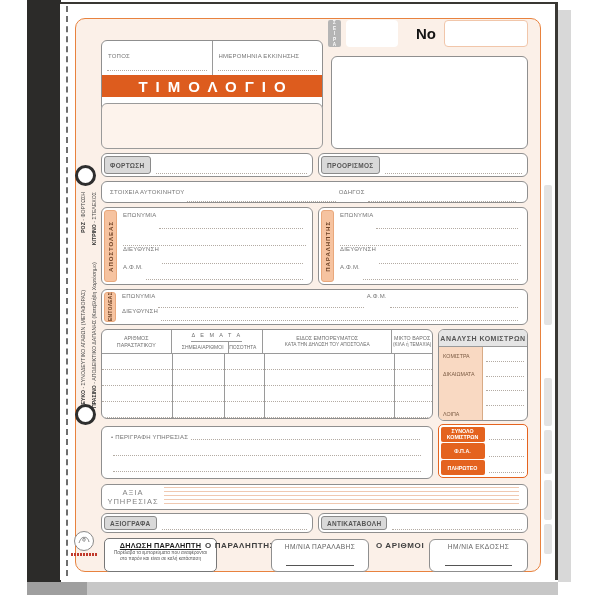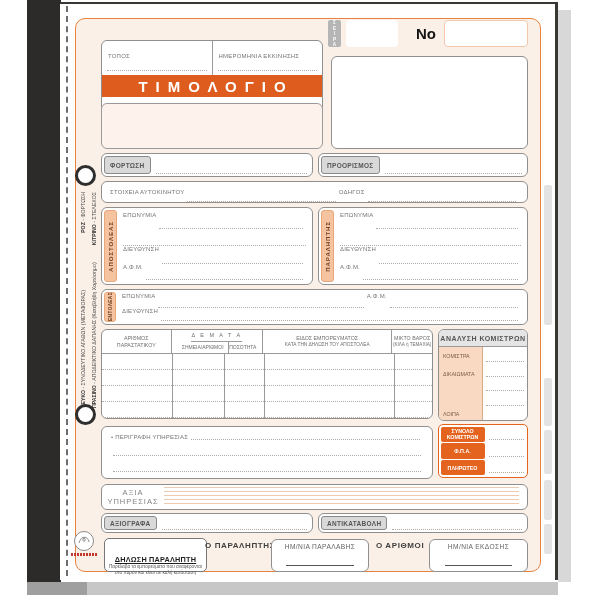--- a/index.html
+++ b/index.html
@@ -109,22 +109,22 @@
   .desc-box { left:25px; top:407px; width:332px; height:53px; padding:7px 9px 0 9px; }
   .desc-line1 { display:flex; align-items:center; }
   .desc-extra { height:16px; border-bottom:1px dotted #b3aba3; margin:0 2px; }
 
   .axia-box { left:25px; top:465px; width:427px; height:26px; display:flex; align-items:center; }
   .axia-label { width:62px; text-align:center; color:#828282; font-size:7.5px; letter-spacing:1px; line-height:1.2; }
   .axia-lines { flex:1; height:20px; margin-right:8px;
                 background:repeating-linear-gradient(to bottom,#f0c9b1 0 1px,transparent 1px 4px); }
 
   
-  .decl-box { left:28px; top:519px; width:103px; height:34px; background:#fff; border:1.2px solid #777;
-              border-radius:5px; text-align:center; padding-top:16px; }
+  .decl-box { left:28px; top:519px; width:113px; height:34px; background:#fff; border:1.2px solid #777;
+              border-radius:5px; text-align:center; padding-top:2px; }
   .decl-title { font-size:7.3px; font-weight:bold; color:#1d1d1d; text-decoration:underline; letter-spacing:.2px; }
   .decl-line { font-size:4.7px; color:#555; line-height:1.35; }
   .sign-label { font-size:8px; font-weight:600; color:#3f3f3f; letter-spacing:.6px; white-space:nowrap; }
   .date-box { background:#fff; border:1.2px solid #8f8f8f; border-radius:6px; text-align:center; padding-top:3px; position:absolute; }
   .date-box .dlabel { font-size:6.6px; color:#636363; letter-spacing:.4px; }
   .date-box .sigline { position:absolute; left:15%; right:15%; bottom:5px; border-bottom:1px solid #555; }
 
   
   .legend { left:80px; top:408px; width:216px; height:17px; transform-origin:0 0; transform:rotate(-90deg);
             display:flex; flex-direction:column; justify-content:space-between; z-index:4; }

